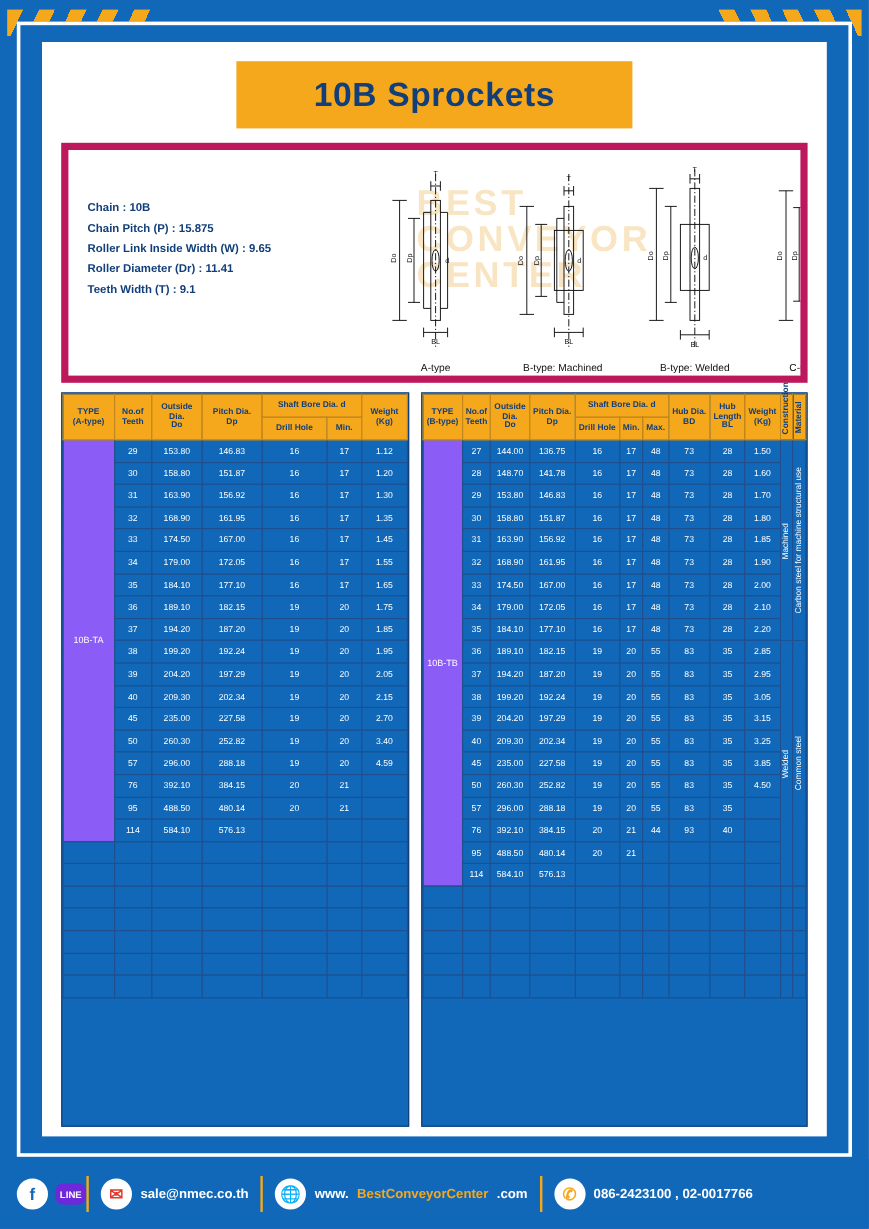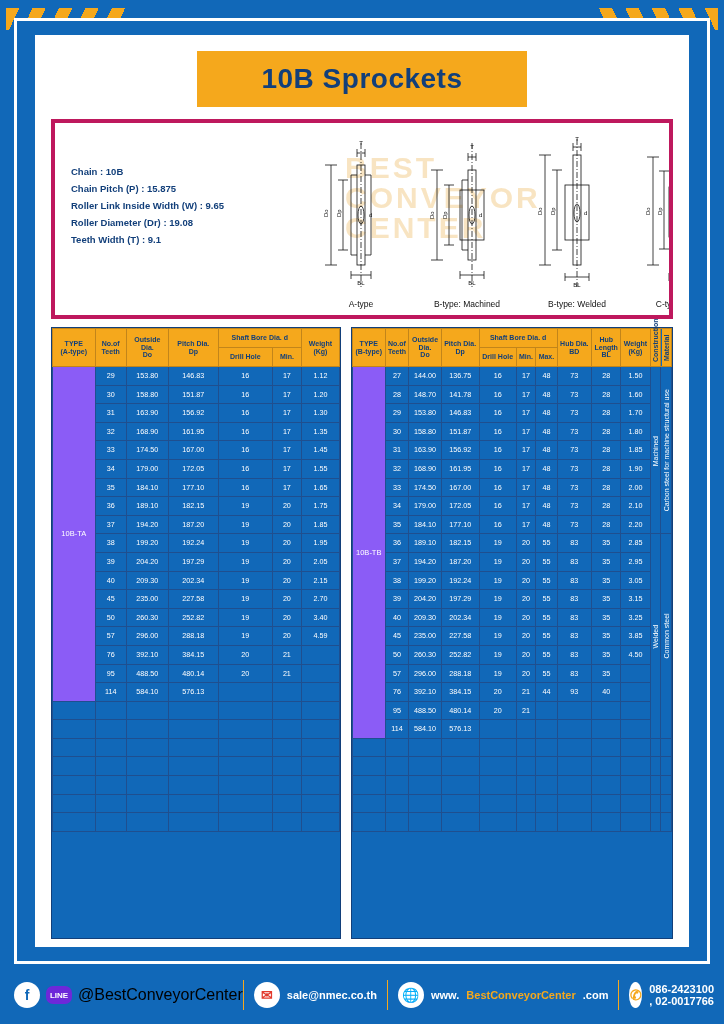--- a/index.html
+++ b/index.html
@@ -48,21 +48,21 @@
   }
   .title-bar .title {
     font-size:28px; font-weight:bold; color:#123f7a;
     letter-spacing:0.5px;
   }
 
   
   .panel {
     position:absolute;
     left:16px; right:16px; top:84px; height:200px;
-    border:4px solid #be185d;
+    border:6px solid #be185d;
     background:#fff;
     overflow:hidden;
   }
   .spec {
     position:absolute; left:16px; top:40px;
     font-size:9.5px; font-weight:bold; color:#123f7a; line-height:17px;
   }
   .spec div { white-space:nowrap; }
 
   
@@ -168,21 +168,21 @@
 
       <div class="title-bar">
         <div class="title">10B Sprockets</div>
       </div>
 
       <div class="panel">
         <div class="spec">
           <div>Chain :  10B</div>
           <div>Chain Pitch (P) :  15.875</div>
           <div>Roller Link Inside Width (W) : 9.65</div>
-          <div>Roller Diameter (Dr) : 19.08</div>
+          <div>Roller Diameter (Dr) : 11.41</div>
           <div>Teeth Width (T) :  9.1</div>
         </div>
 
         <div class="watermark">
           <span>BEST</span>
           <span>CONVEYOR</span>
           <span>CENTER</span>
         </div>
 
         <div class="diagrams">
@@ -903,21 +903,20 @@
       </div>
     </div>
   </div>
 
   <div class="footer">
     <div class="foot-left">
       <div class="circ fb">f</div>
       <div class="circ line">
           <span>LINE</span>
         </div>
-      <span>@BestConveyorCenter</span>
     </div>
     <div class="foot-sep"></div>
     <div class="foot-item">
       <div class="circ mail">✉</div>
       <span>sale@nmec.co.th</span>
     </div>
     <div class="foot-sep"></div>
     <div class="foot-item">
       <div class="circ web">🌐</div>
       <span>www.</span>

